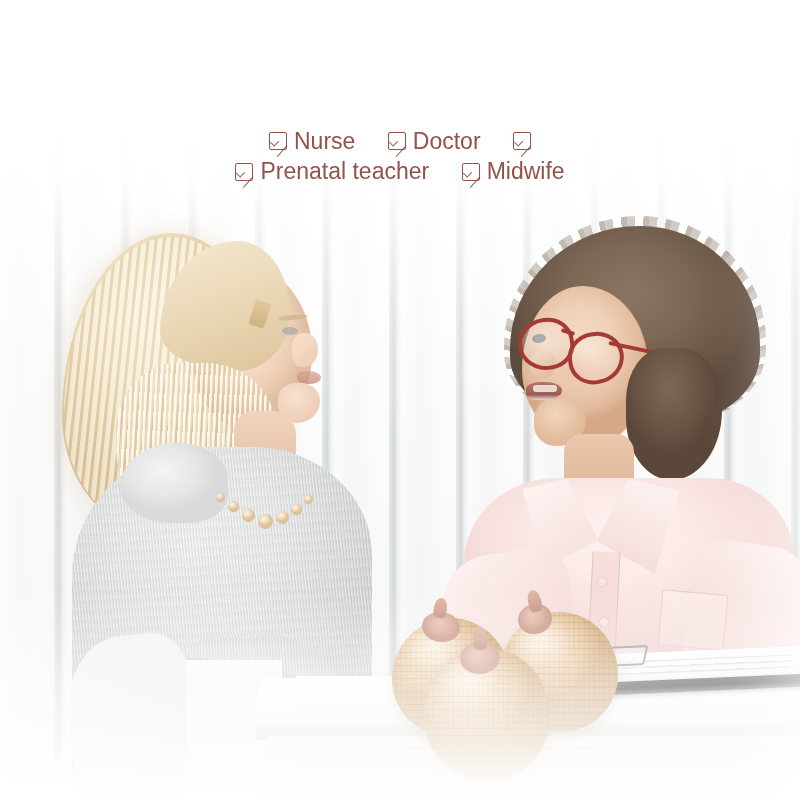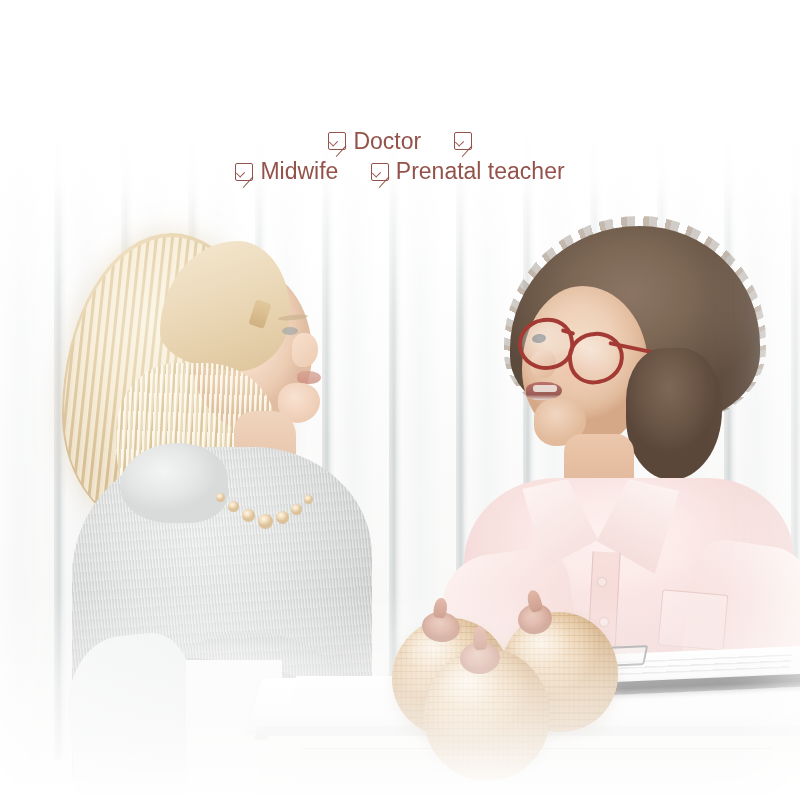--- a/index.html
+++ b/index.html
@@ -462,31 +462,35 @@
 
   <div class="bg-bottom-wash"></div>
   <div class="soft-top"></div>
   <div class="vignette"></div>
 
 
   <div class="checks">
     <span class="check-row">
       <span class="check-item">
         <span class="cbox"></span>
+        <span>Nurse</span>
+      </span>
+      <span class="check-item">
+        <span class="cbox"></span>
         <span>Doctor</span>
       </span>
       <span class="check-item">
         <span class="cbox"></span>
       </span>
     </span>
     <span class="check-row">
       <span class="check-item">
         <span class="cbox"></span>
-        <span>Midwife</span>
+        <span>Prenatal teacher</span>
       </span>
       <span class="check-item">
         <span class="cbox"></span>
-        <span>Prenatal teacher</span>
+        <span>Midwife</span>
       </span>
     </span>
   </div>
 
 </div>
 
 </body></html>

